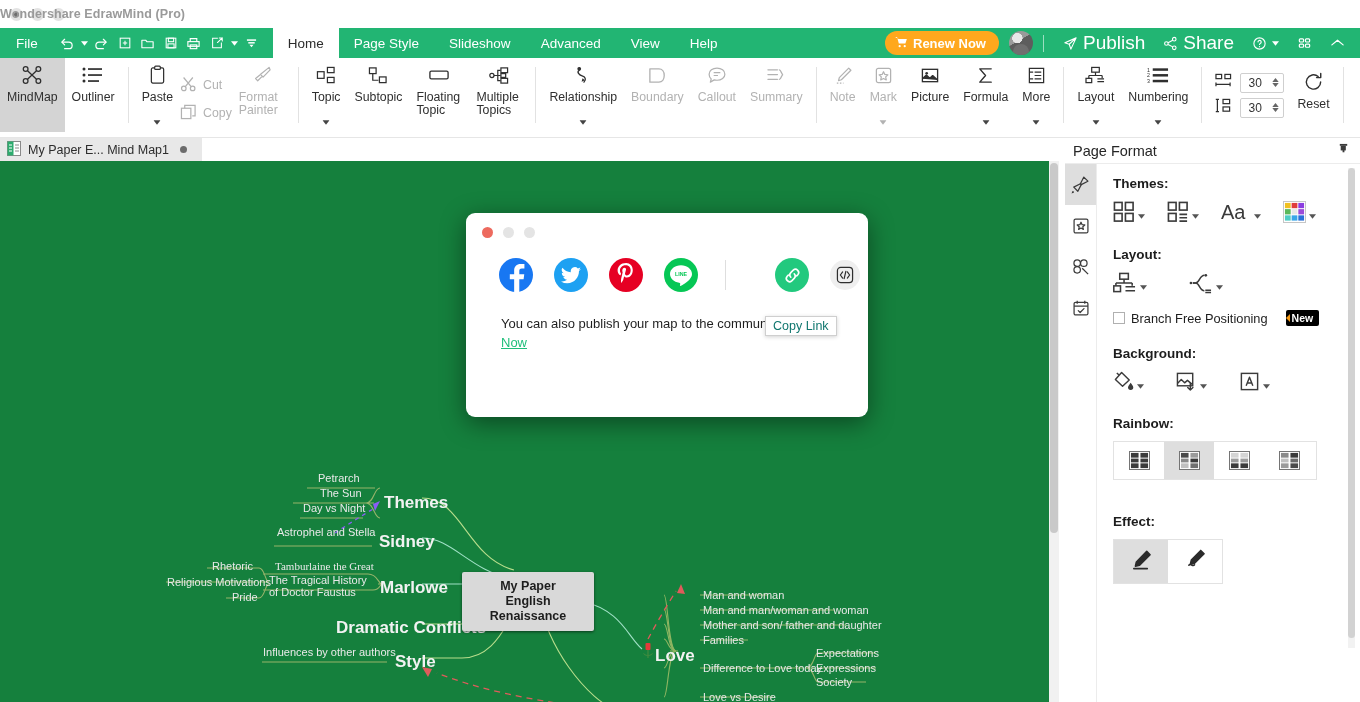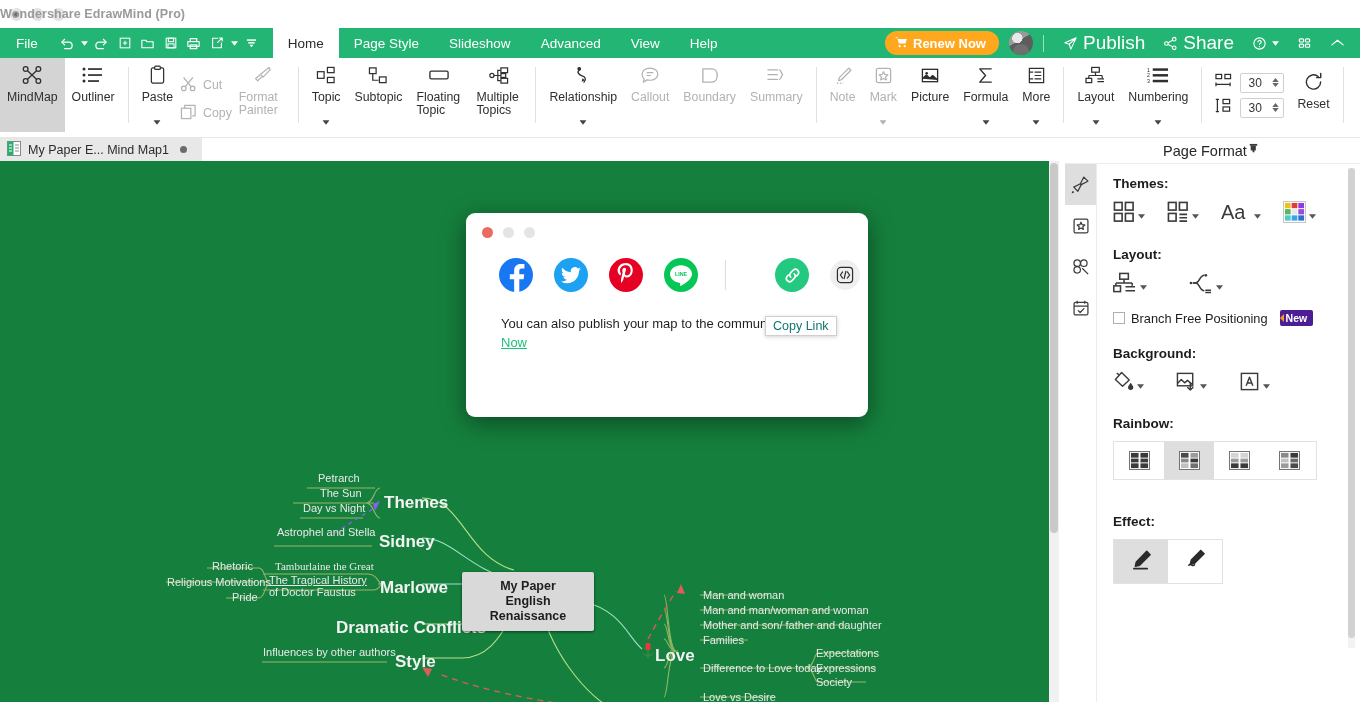--- a/index.html
+++ b/index.html
@@ -134,37 +134,37 @@
     font-size:12.5px;color:#0f766e;padding:2px 7px;box-shadow:0 1px 4px rgba(0,0,0,.18);
   }
   .modal-note{
     padding:22px 38px 0 35px;font-size:13px;color:#1f1f1f;line-height:19px;
   }
   .modal-note a{color:#1fbf7a;text-decoration:underline;}
 
   
   .rpanel{position:absolute;left:1065px;top:138px;width:295px;height:564px;background:#fff;}
   .rphead{
-    height:26px;display:flex;align-items:center;justify-content:center;
+    height:26px;display:flex;align-items:center;justify-content:space-between;
     padding:0 10px 0 8px;font-size:14.5px;color:#262626;border-bottom:1px solid #ececec;
   }
   .rpbody{display:flex;height:538px;}
   .rptabs{width:32px;background:#fff;border-right:1px solid #ececec;padding-top:0;}
   .rptab{height:41px;display:flex;align-items:center;justify-content:center;}
   .rptab.sel{background:#dedede;}
   .rpcontent{flex:1;padding:12px 0 0 16px;overflow:hidden;position:relative;}
   .sechead{font-size:13.5px;font-weight:700;color:#1d1d1d;margin-bottom:10px;}
   .rowicons{display:flex;align-items:center;gap:22px;margin-bottom:20px;}
   .icobtn{display:flex;align-items:center;gap:3px;}
   .chkrow{display:flex;align-items:center;gap:6px;margin-bottom:20px;}
   .chkbox{width:12px;height:12px;border:1px solid #b0b0b0;background:#fff;}
   .chklabel{font-size:12.8px;color:#1d1d1d;}
   .newbadge{
-    background:#4c1d95;color:#fff;font-size:10.5px;font-weight:700;border-radius:2px;
-    padding:2px 6px;margin-left:6px;position:relative;
+    background:#000000;color:#fff;font-size:10.5px;font-weight:700;border-radius:2px;
+    padding:2px 6px;margin-left:12px;position:relative;
   }
   .newbadge:before{content:"";position:absolute;left:-4px;top:50%;transform:translateY(-50%);
     border:4px solid transparent;border-right-color:#f59a16;}
   .swgroup{display:flex;border:1px solid #e2e2e2;width:204px;}
   .sw{width:50px;height:37px;display:flex;align-items:center;justify-content:center;}
   .sw.sel{background:#dedede;}
   .effgroup{display:flex;border:1px solid #e2e2e2;width:110px;}
   .eff{width:54px;height:43px;display:flex;align-items:center;justify-content:center;}
   .eff.sel{background:#dedede;}
   .rpscroll{position:absolute;right:5px;top:4px;width:7px;height:480px;background:#f2f2f2;}
@@ -466,34 +466,34 @@
         </span>
         <span class="lbl">Relationship</span>
         <span class="dd">
           <svg width="7" height="5" viewBox="0 0 8 5">
               <path d="M0 0l4 5 4-5z" fill="#444"></path>
             </svg>
         </span>
       </div>
       <div class="ritem dis">
         <span class="ico">
+          <svg width="20" height="19" viewBox="0 0 21 20" fill="none" stroke="#b2b2b2" stroke-width="1.4">
+            <path d="M3 3h9.5c3.4 0 5.6 3 5.6 7s-2.2 7-5.6 7H3z" stroke-linejoin="round"></path>
+          </svg>
+        </span>
+        <span class="lbl">Boundary</span>
+      </div>
+      <div class="ritem dis">
+        <span class="ico">
           <svg width="20" height="19" viewBox="0 0 21 20" fill="none" stroke="#b2b2b2" stroke-width="1.3">
             <path d="M10.5 2.2c4.7 0 8.3 2.8 8.3 6.4s-3.6 6.4-8.3 6.4c-1 0-2-.13-2.9-.37L3.5 17l.9-3.3C3 12.5 2.2 10.7 2.2 8.6c0-3.6 3.6-6.4 8.3-6.4z" stroke-linejoin="round"></path>
             <path d="M7 7h7M7 10h4.5"></path>
           </svg>
         </span>
         <span class="lbl">Callout</span>
-      </div>
-      <div class="ritem dis">
-        <span class="ico">
-          <svg width="20" height="19" viewBox="0 0 21 20" fill="none" stroke="#b2b2b2" stroke-width="1.4">
-            <path d="M3 3h9.5c3.4 0 5.6 3 5.6 7s-2.2 7-5.6 7H3z" stroke-linejoin="round"></path>
-          </svg>
-        </span>
-        <span class="lbl">Boundary</span>
       </div>
       <div class="ritem dis">
         <span class="ico">
           <svg width="21" height="19" viewBox="0 0 22 20" fill="none" stroke="#b2b2b2" stroke-width="1.4">
             <path d="M2 4h10M2 9h10M2 14h10" stroke-linecap="round"></path>
             <path d="M14 4c2 0 2 5 4 5-2 0-2 5-4 5" stroke-linecap="round"></path>
           </svg>
         </span>
         <span class="lbl">Summary</span>
       </div>
@@ -749,21 +749,21 @@
     <div class="node" style="left:320px;top:326px;">The Sun</div>
     <div class="node" style="left:303px;top:341px;">Day vs Night</div>
     <div class="node bold" style="left:384px;top:332px;">Themes</div>
 
     <div class="node" style="left:277px;top:365px;">Astrophel and Stella</div>
     <div class="node bold" style="left:379px;top:371px;">Sidney</div>
 
     <div class="node" style="left:212px;top:399px;">Rhetoric</div>
     <div class="node" style="left:275px;top:399px;font-family:Liberation Serif, serif;">Tamburlaine the Great</div>
     <div class="node" style="left:167px;top:415px;">Religious Motivations</div>
-    <div class="node" style="left:269px;top:413px;text-decoration:underline;">The Tragical History</div>
+    <div class="node" style="left:269px;top:413px;">The Tragical History</div>
     <div class="node" style="left:269px;top:425px;">of Doctor Faustus</div>
     <div class="node" style="left:232px;top:430px;">Pride</div>
     <div class="node bold" style="left:380px;top:417px;">Marlowe</div>
 
     <div class="node bold" style="left:336px;top:457px;">Dramatic Conflicts</div>
 
     <div class="node" style="left:263px;top:485px;">Influences by other authors</div>
     <div class="node bold" style="left:395px;top:491px;">Style</div>
 
     <div style="position:absolute;left:642px;top:482px;">

